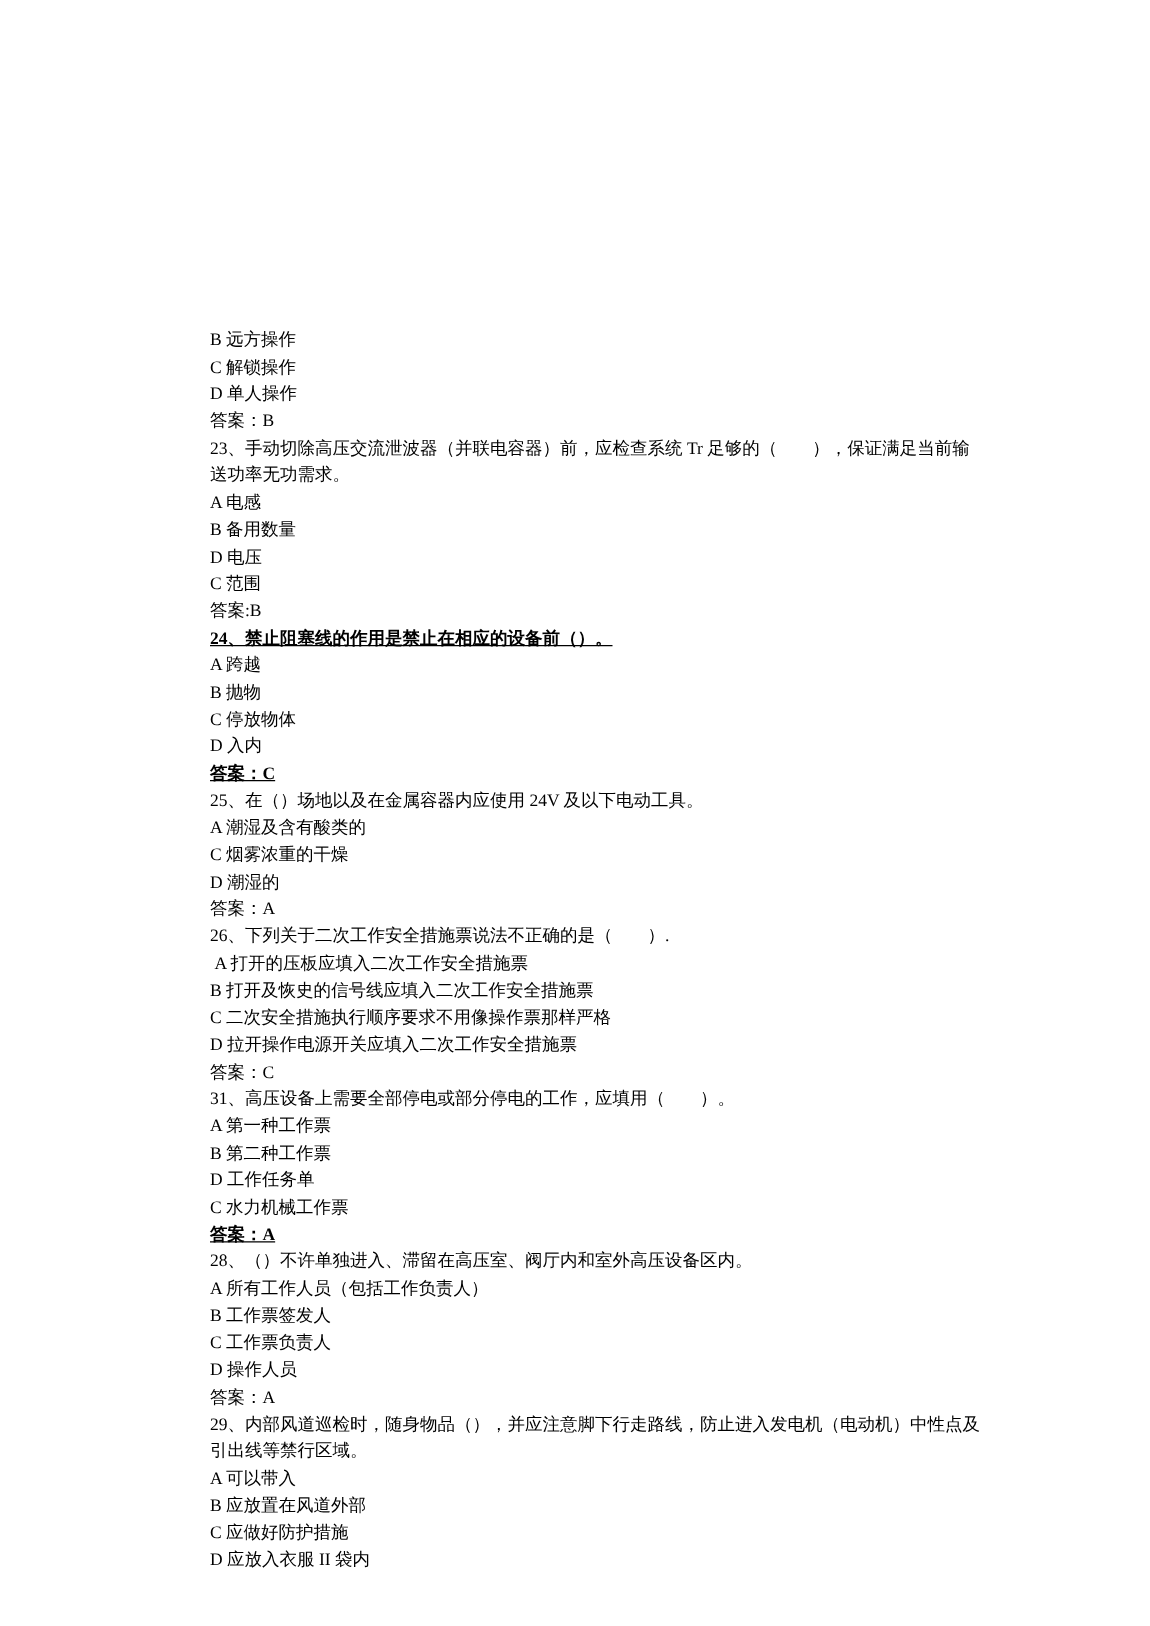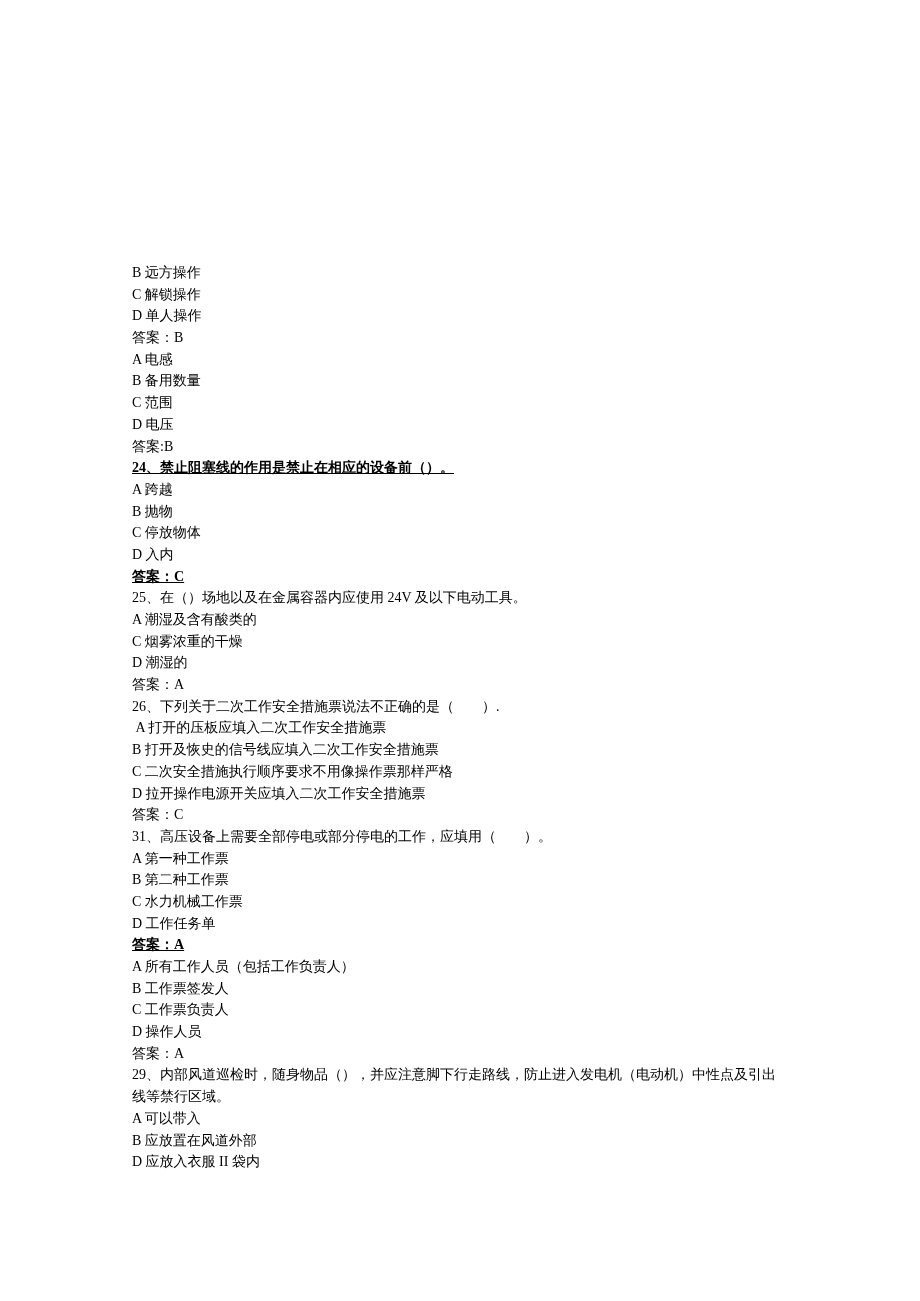--- a/index.html
+++ b/index.html
@@ -13,39 +13,41 @@
     line-height: 1.55;
   }
   .page {
     padding: 262px 132px 160px 132px;
     box-sizing: border-box;
     width: 920px;
   }
   .line {
     white-space: pre-wrap;
     word-break: break-all;
+    margin-left: 36px;
   }
   .bold {
     font-weight: bold;
     text-decoration: underline;
   }
 </style>
 </head>
 <body>
 
 <div class="page">
   <div id="content">
       <div class="line">B 远方操作</div>
       <div class="line">C 解锁操作</div>
       <div class="line">D 单人操作</div>
       <div class="line">答案：B</div>
+      <div class="line">23、手动切除高压交流泄波器（并联电容器）前，应检查系统 Tr 足够的（        ），保证满足当前输送功率无功需求。</div>
       <div class="line">A 电感</div>
       <div class="line">B 备用数量</div>
+      <div class="line">D 电压</div>
       <div class="line">C 范围</div>
-      <div class="line">D 电压</div>
       <div class="line">答案:B</div>
       <div class="line bold">24、禁止阻塞线的作用是禁止在相应的设备前（）。</div>
       <div class="line">A 跨越</div>
       <div class="line">B 抛物</div>
       <div class="line">C 停放物体</div>
       <div class="line">D 入内</div>
       <div class="line bold">答案：C</div>
       <div class="line">25、在（）场地以及在金属容器内应使用 24V 及以下电动工具。</div>
       <div class="line">A 潮湿及含有酸类的</div>
       <div class="line">C 烟雾浓重的干燥</div>
@@ -53,26 +55,28 @@
       <div class="line">答案：A</div>
       <div class="line">26、下列关于二次工作安全措施票说法不正确的是（        ）.</div>
       <div class="line"> A 打开的压板应填入二次工作安全措施票</div>
       <div class="line">B 打开及恢史的信号线应填入二次工作安全措施票</div>
       <div class="line">C 二次安全措施执行顺序要求不用像操作票那样严格</div>
       <div class="line">D 拉开操作电源开关应填入二次工作安全措施票</div>
       <div class="line">答案：C</div>
       <div class="line">31、高压设备上需要全部停电或部分停电的工作，应填用（        ）。</div>
       <div class="line">A 第一种工作票</div>
       <div class="line">B 第二种工作票</div>
+      <div class="line">D 工作任务单</div>
       <div class="line">C 水力机械工作票</div>
-      <div class="line">D 工作任务单</div>
       <div class="line bold">答案：A</div>
+      <div class="line">28、（）不许单独进入、滞留在高压室、阀厅内和室外高压设备区内。</div>
       <div class="line">A 所有工作人员（包括工作负责人）</div>
       <div class="line">B 工作票签发人</div>
       <div class="line">C 工作票负责人</div>
       <div class="line">D 操作人员</div>
       <div class="line">答案：A</div>
       <div class="line">29、内部风道巡检时，随身物品（），并应注意脚下行走路线，防止进入发电机（电动机）中性点及引出线等禁行区域。</div>
       <div class="line">A 可以带入</div>
       <div class="line">B 应放置在风道外部</div>
+      <div class="line">C 应做好防护措施</div>
       <div class="line">D 应放入衣服 II 袋内</div>
     </div>
 </div>
 
 </body></html>

